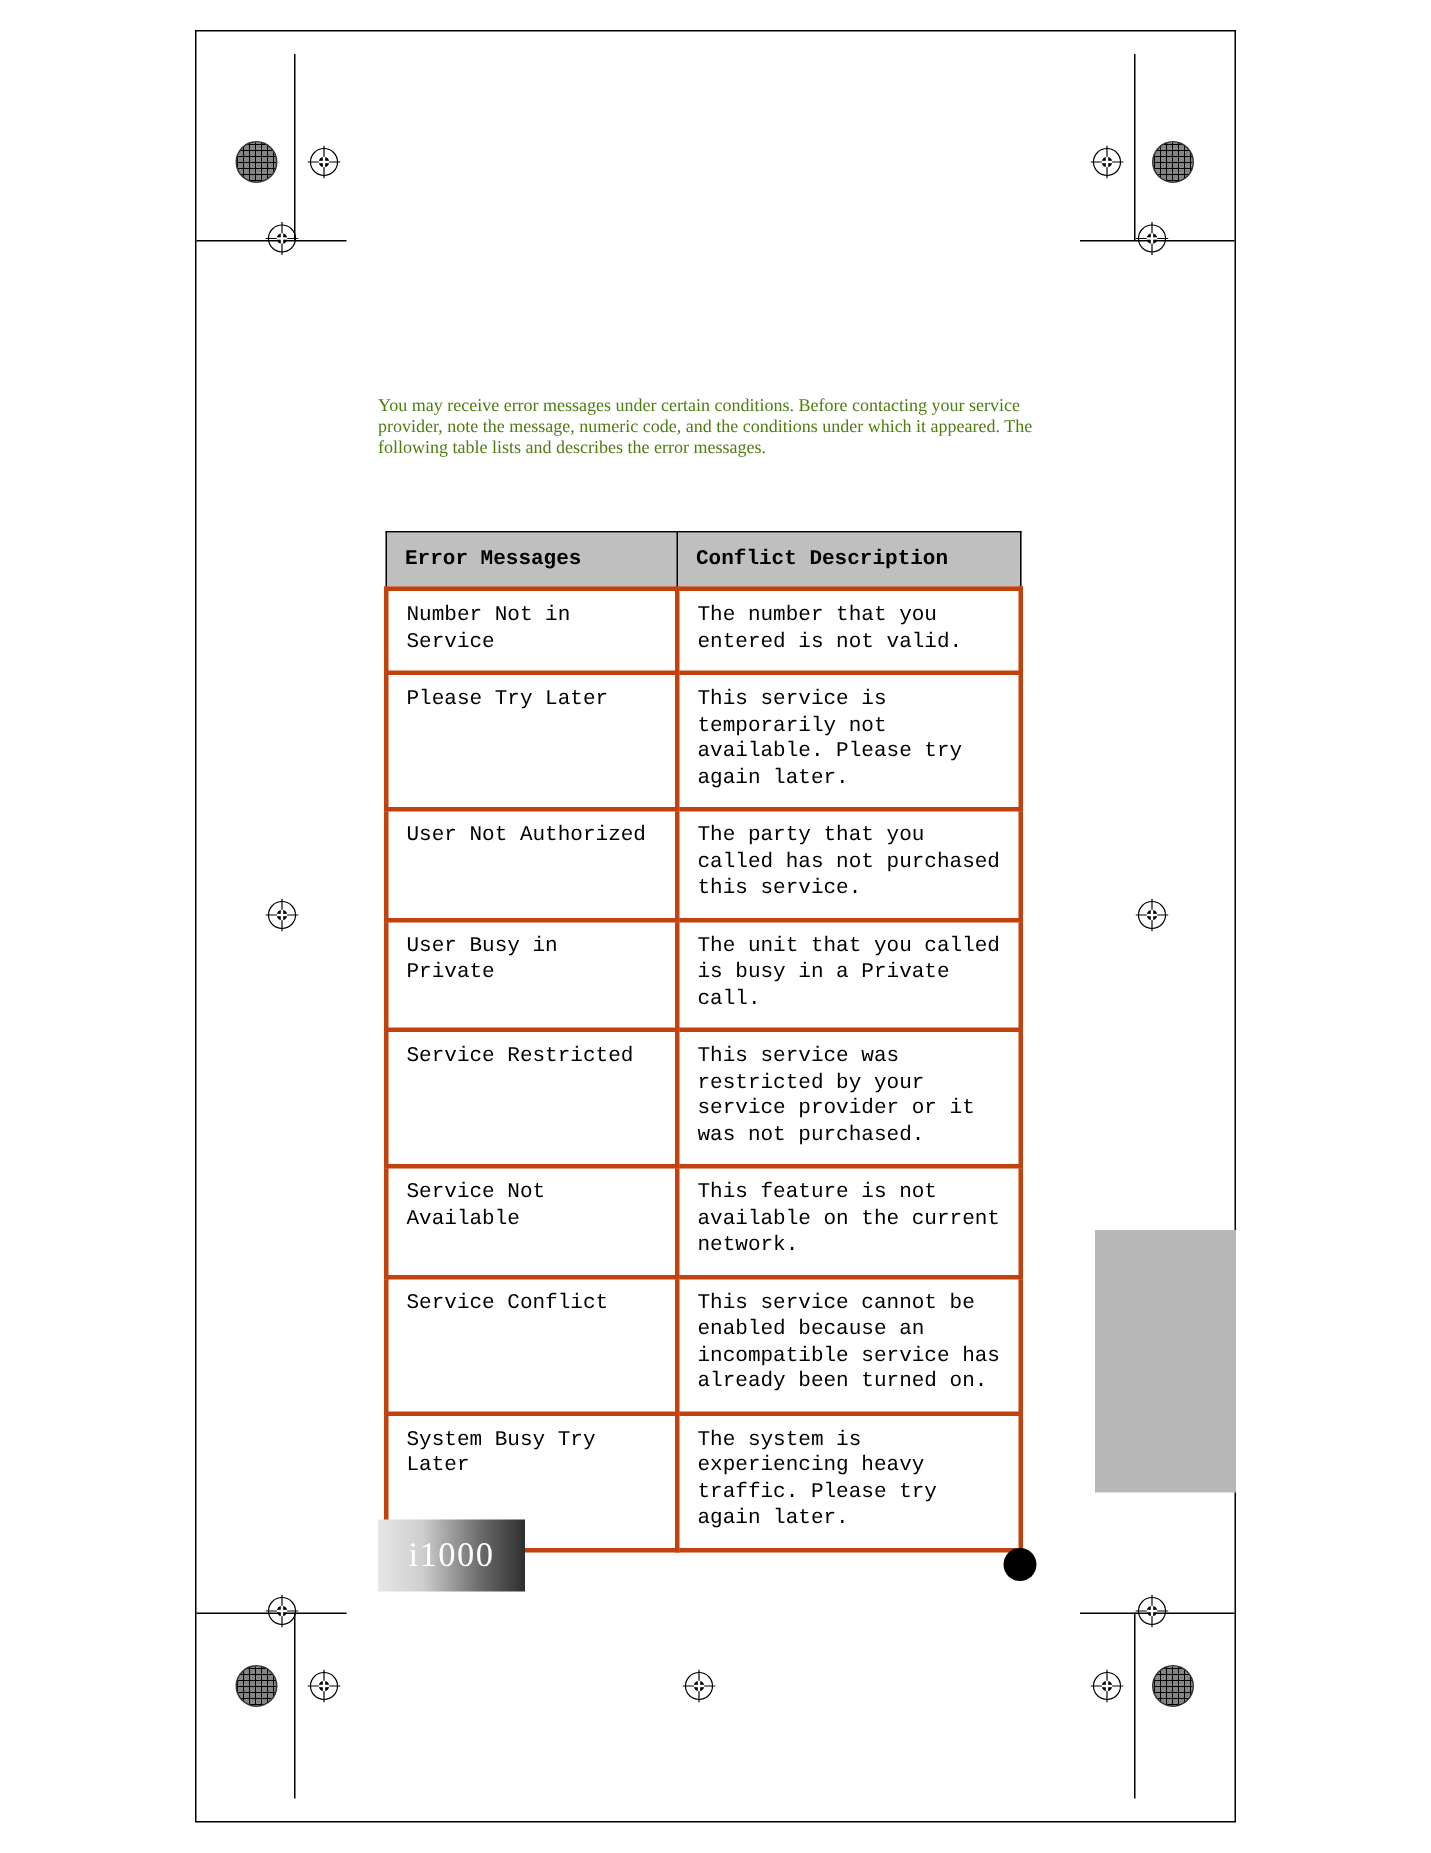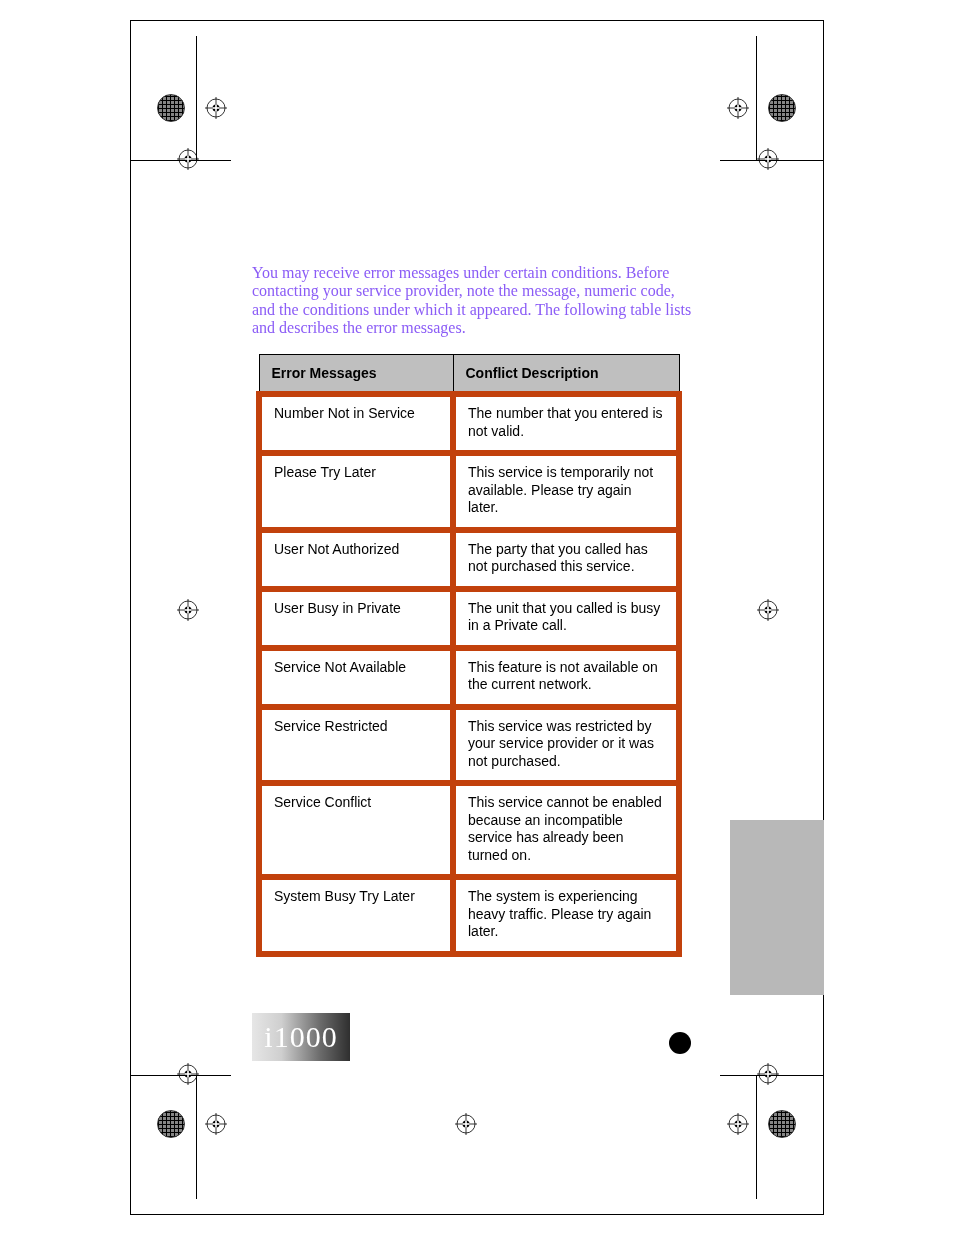--- a/index.html
+++ b/index.html
@@ -26,59 +26,60 @@
   .regmark circle.outer { fill: none; stroke: #000; stroke-width: 0.8; }
   .regmark line { stroke: #000; stroke-width: 0.8; }
   .regmark .inner { fill: #000; }
   .regmark .cut { fill: #fff; }
   .intro {
     position: absolute;
     left: 252px;
     top: 216px;
     width: 445px;
     font-family: Georgia, 'Times New Roman', serif;
-    font-size: 16px;
+    font-size: 12px;
     line-height: 1.15;
-    color: #8b5cf6;
+    color: #4d7c0f;
     margin-top: 48px;
   }
   table.err {
     position: absolute;
     left: 256px;
     top: 354px;
     width: 426px;
     border-collapse: collapse;
     font-size: 14px;
+    font-family: Liberation Mono, monospace;
   }
   table.err th {
     background: #bfbfbf;
     text-align: left;
     font-weight: bold;
     padding: 10px 12px;
     border: 1px solid #000;
     vertical-align: top;
   }
   table.err td {
     padding: 8px 12px 10px 12px;
-    border: 6px solid #c2410c;
+    border: 3px solid #c2410c;
     vertical-align: top;
     line-height: 1.25;
     margin-left: 20px;
   }
   table.err td:first-child, table.err th:first-child { width: 194px; }
   .footer-badge {
     position: absolute;
     left: 252px;
     top: 1013px;
     width: 98px;
     height: 48px;
     background: linear-gradient(to right, #e6e6e6 0%, #cfcfcf 30%, #6a6a6a 70%, #2f2f2f 100%);
     color: #fff;
     font-family: 'Times New Roman', Georgia, serif;
-    font-size: 30px;
+    font-size: 23px;
     line-height: 48px;
     text-align: center;
     letter-spacing: 1px;
   }
   .page-dot {
     position: absolute;
     left: 669px;
     top: 1032px;
     width: 22px;
     height: 22px;
@@ -238,28 +239,28 @@
       </tr>
     <tr>
         <td>User Not Authorized</td>
         <td>The party that you called has not purchased this service.</td>
       </tr>
     <tr>
         <td>User Busy in Private</td>
         <td>The unit that you called is busy in a Private call.</td>
       </tr>
     <tr>
+        <td>Service Restricted</td>
+        <td>This service was restricted by your service provider or it was not purchased.</td>
+      </tr>
+    <tr>
         <td>Service Not Available</td>
         <td>This feature is not available on the current network.</td>
       </tr>
     <tr>
-        <td>Service Restricted</td>
-        <td>This service was restricted by your service provider or it was not purchased.</td>
-      </tr>
-    <tr>
         <td>Service Conflict</td>
         <td>This service cannot be enabled because an incompatible service has already been turned on.</td>
       </tr>
     <tr>
         <td>System Busy Try Later</td>
         <td>The system is experiencing heavy traffic. Please try again later.</td>
       </tr>
   </tbody>
 </table>
 

